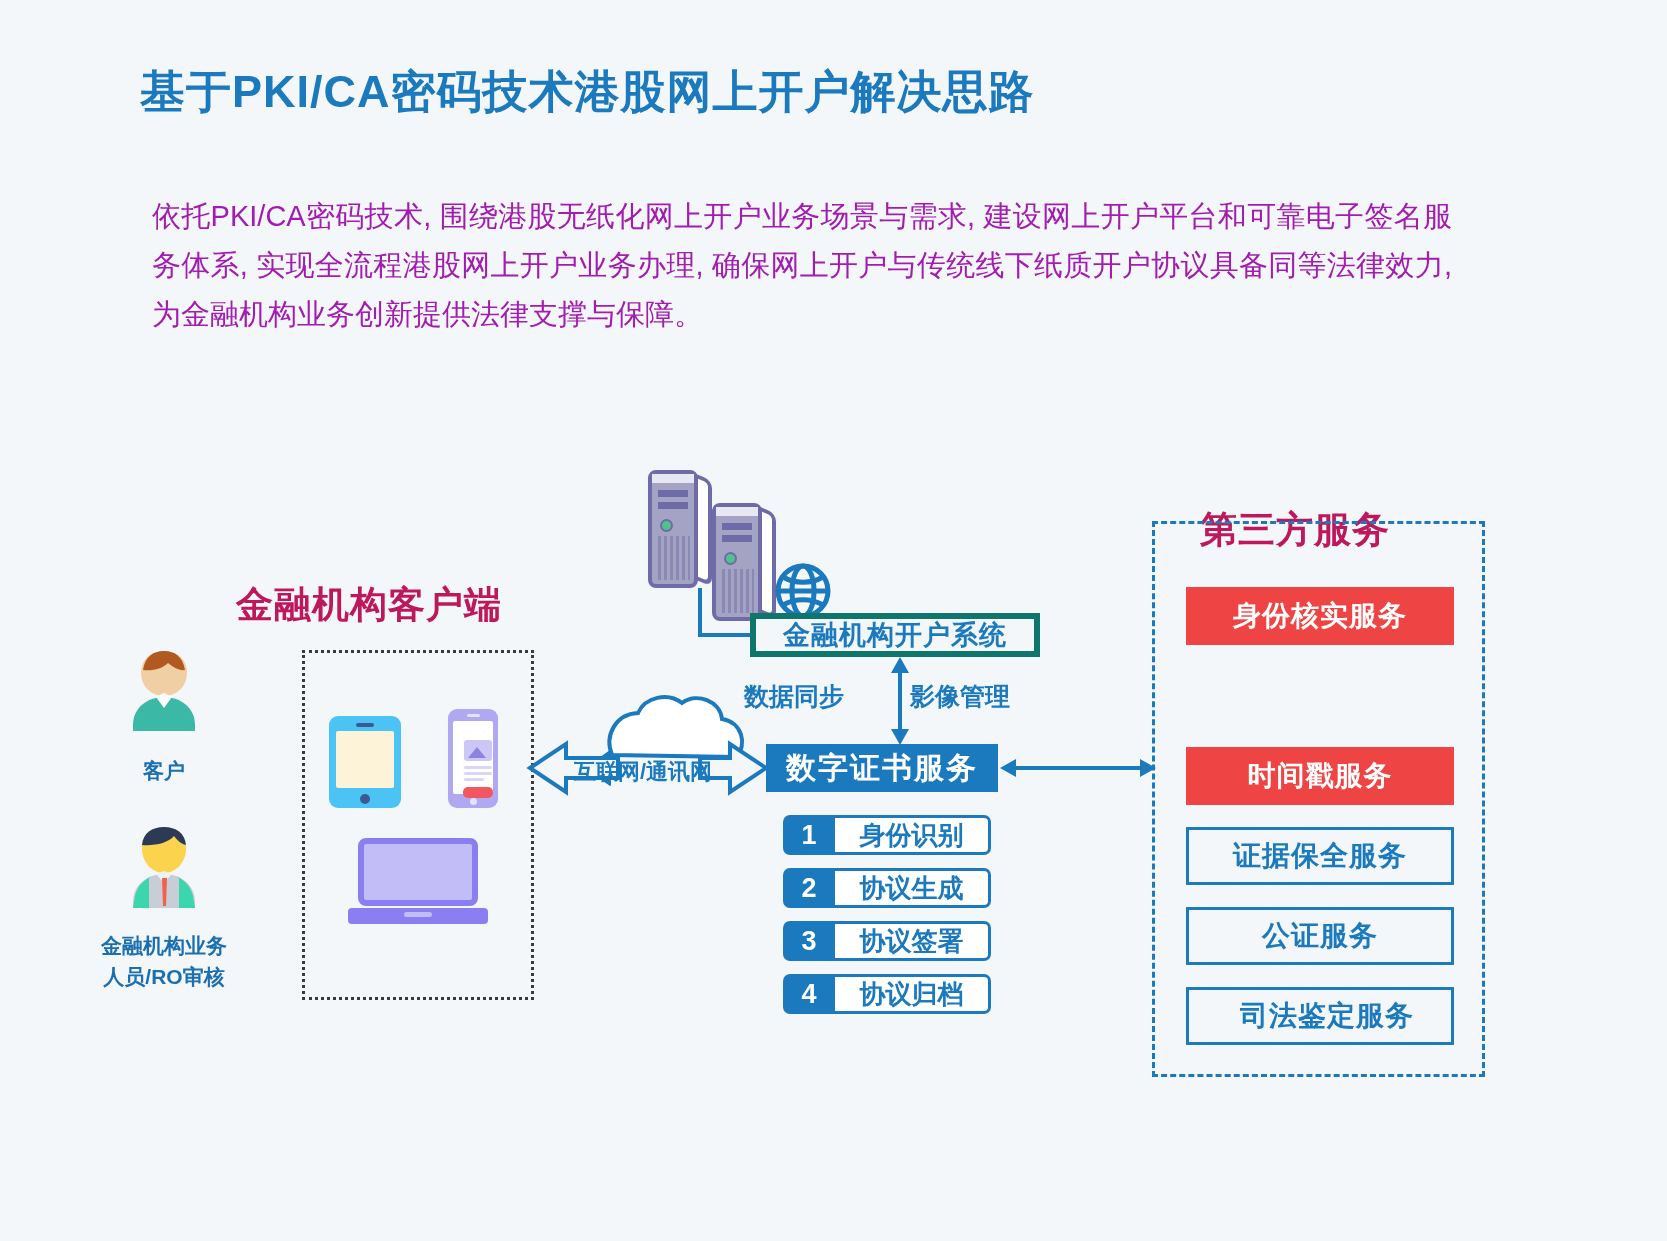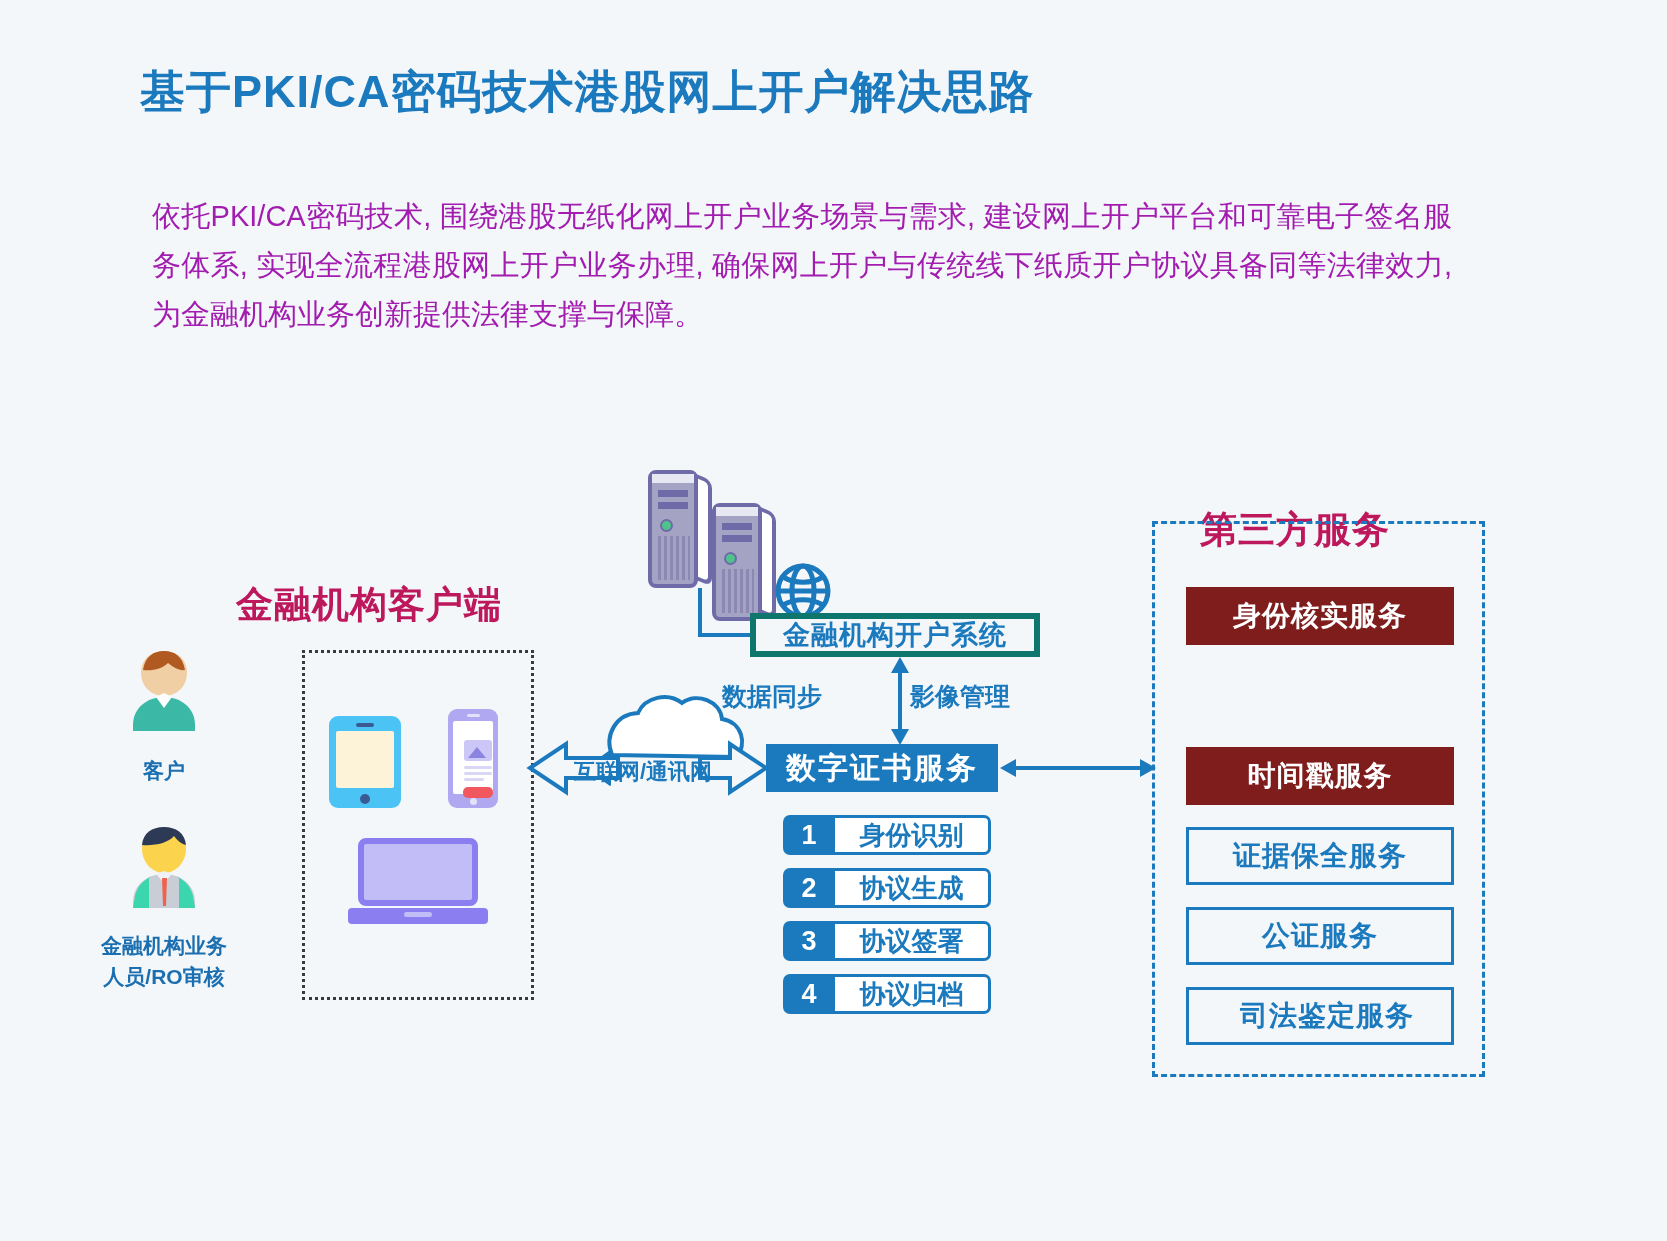--- a/index.html
+++ b/index.html
@@ -149,21 +149,21 @@
     display:flex;align-items:center;justify-content:center;
     box-sizing:border-box;white-space:nowrap;letter-spacing:2px;
   }
   #sys-box{left:750px;top:613px;width:290px;height:44px;font-size:27px;}
   #front-box{left:766px;top:744px;width:232px;height:48px;font-size:30px;}
 
   
   .sync-label{
     position:absolute;color:#1b79bd;font-size:25px;font-weight:bold;white-space:nowrap;
   }
-  #sync-left{left:722px;top:680px;}
+  #sync-left{left:744px;top:680px;}
   #sync-right{left:910px;top:680px;}
 
   
   .step{position:absolute;left:783px;height:40px;display:flex;align-items:stretch;}
   .step .num{
     width:52px;background:#1b79bd;color:#fff;font-size:27px;font-weight:bold;
     display:flex;align-items:center;justify-content:center;
     border-radius:7px 0 0 7px;
   }
   .step .lbl{
@@ -178,21 +178,21 @@
   .dashed-panel{
     position:absolute;left:1152px;top:521px;width:333px;height:556px;
     border:3px dashed #1b79bd;box-sizing:border-box;background:transparent;
   }
   .svc{
     position:absolute;left:1186px;width:268px;height:58px;
     display:flex;align-items:center;justify-content:center;
     font-size:28px;font-weight:bold;box-sizing:border-box;white-space:nowrap;
     letter-spacing:1px;
   }
-  .svc.filled{background:#7f1d1d;color:#ffffff;}
+  .svc.filled{background:#ef4444;color:#ffffff;}
   .svc.outline{background:#f4f7fa;color:#1b79bd;border:3px solid #1b79bd;}
   #svc-0{top:587px;} #svc-1{top:667px;} #svc-2{top:747px;}
   #svc-3{top:827px;} #svc-4{top:907px;} #svc-5{top:987px;padding-left:14px;}
   .cloud-label{
     position:absolute;left:574px;top:757px;width:136px;text-align:center;
     color:#1b79bd;font-size:22px;font-weight:bold;white-space:nowrap;
   }
   .svg-layer{position:absolute;left:0;top:0;width:1667px;height:1241px;
     pointer-events:none;}
 </style>

